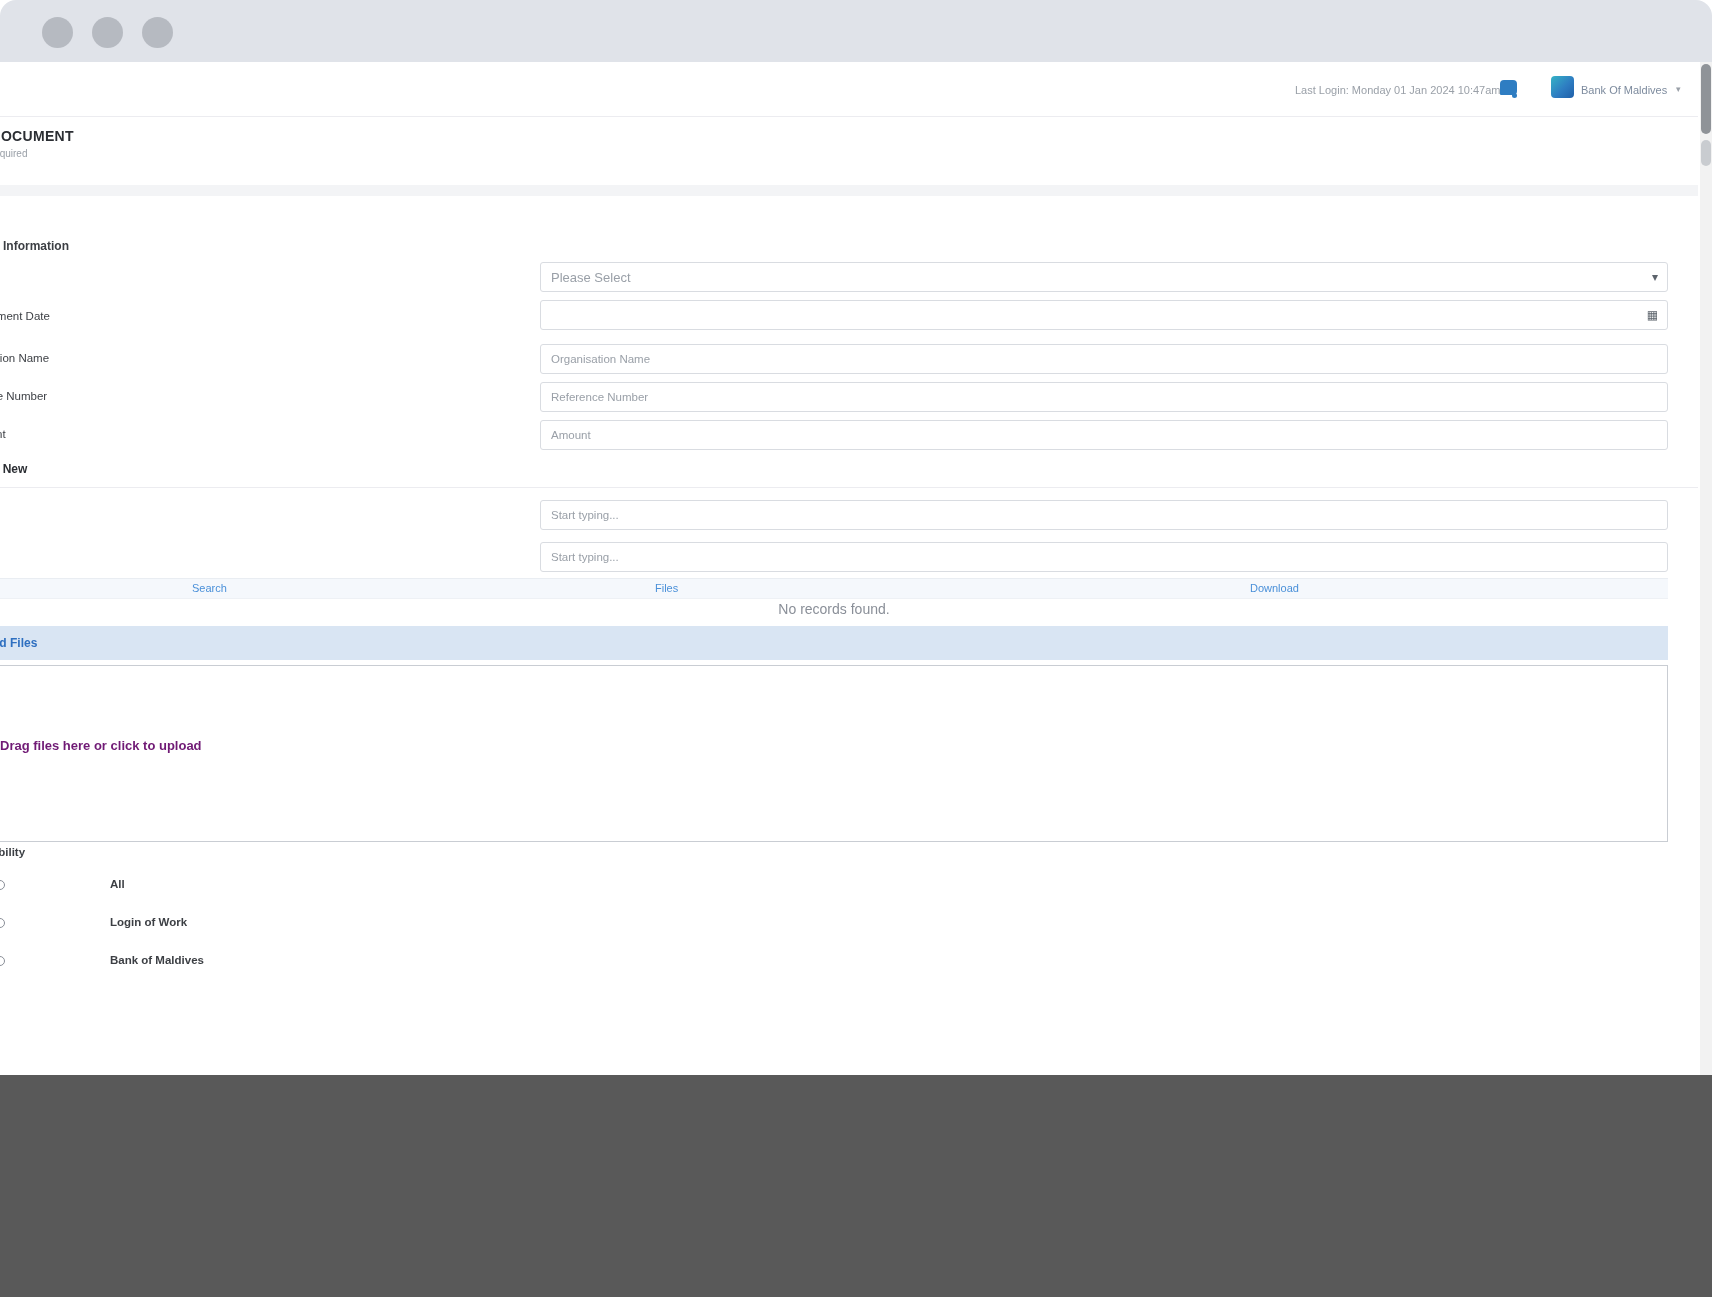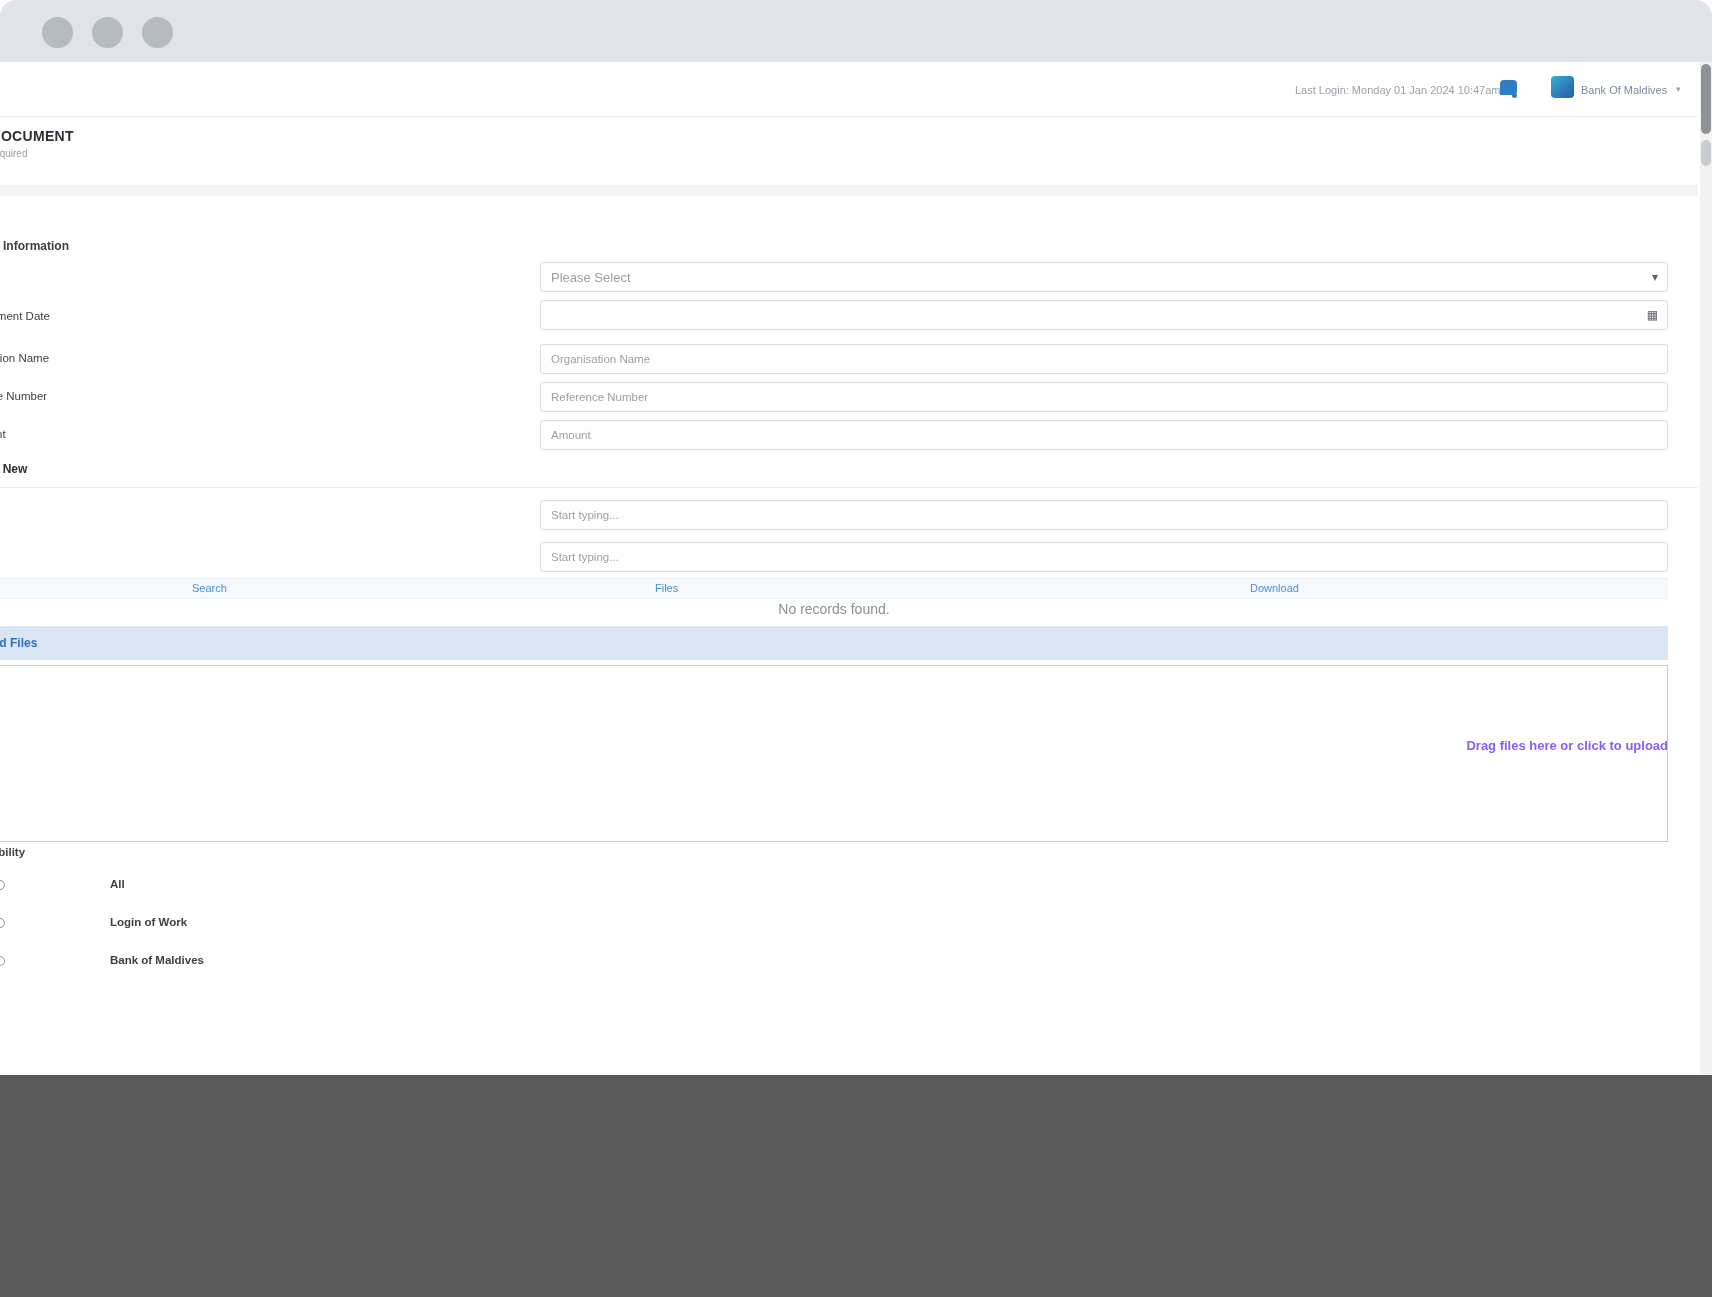--- a/index.html
+++ b/index.html
@@ -56,22 +56,22 @@
               border-top:1px solid #e9edf2; border-bottom:1px solid #eef1f5; }
   .tlink { top:582px; font-size:11px; color:#4a90d9; cursor:pointer; }
   .norecords { left:0; top:601px; width:1668px; text-align:center; font-size:14px; color:#8a8f98; }
 
   
   .uploadbanner { left:0; top:626px; width:1668px; height:34px; background:#d9e5f3;
                   display:flex; align-items:center; }
   .uploadbanner span { font-size:12px; font-weight:bold; color:#2e6fc0; position:relative; }
   .dropzone { left:-12px; top:665px; width:1680px; height:177px; background:#fff;
               border:1px solid #c9cdd3; cursor:pointer; }
-  .droptext { left:0; top:738px; width:1668px; text-align:right; font-size:13px;
-              font-weight:bold; color:#8b5cf6; }
+  .droptext { left:0; top:738px; width:1668px; text-align:left; font-size:13px;
+              font-weight:bold; color:#701a75; }
 
   
   .vislabel { top:846px; font-size:11.5px; color:#3c3f44; font-weight:bold; }
   .radio { left:-5px; width:10px; height:10px; border:1px solid #8a8f98; border-radius:50%;
            background:#fff; }
   .radiolabel { left:110px; font-size:11.5px; color:#3c3f44;font-weight:bold; }
 
   
   .captionbar { left:0; top:1075px; width:1712px; height:222px; background:#595959; }
 </style>

